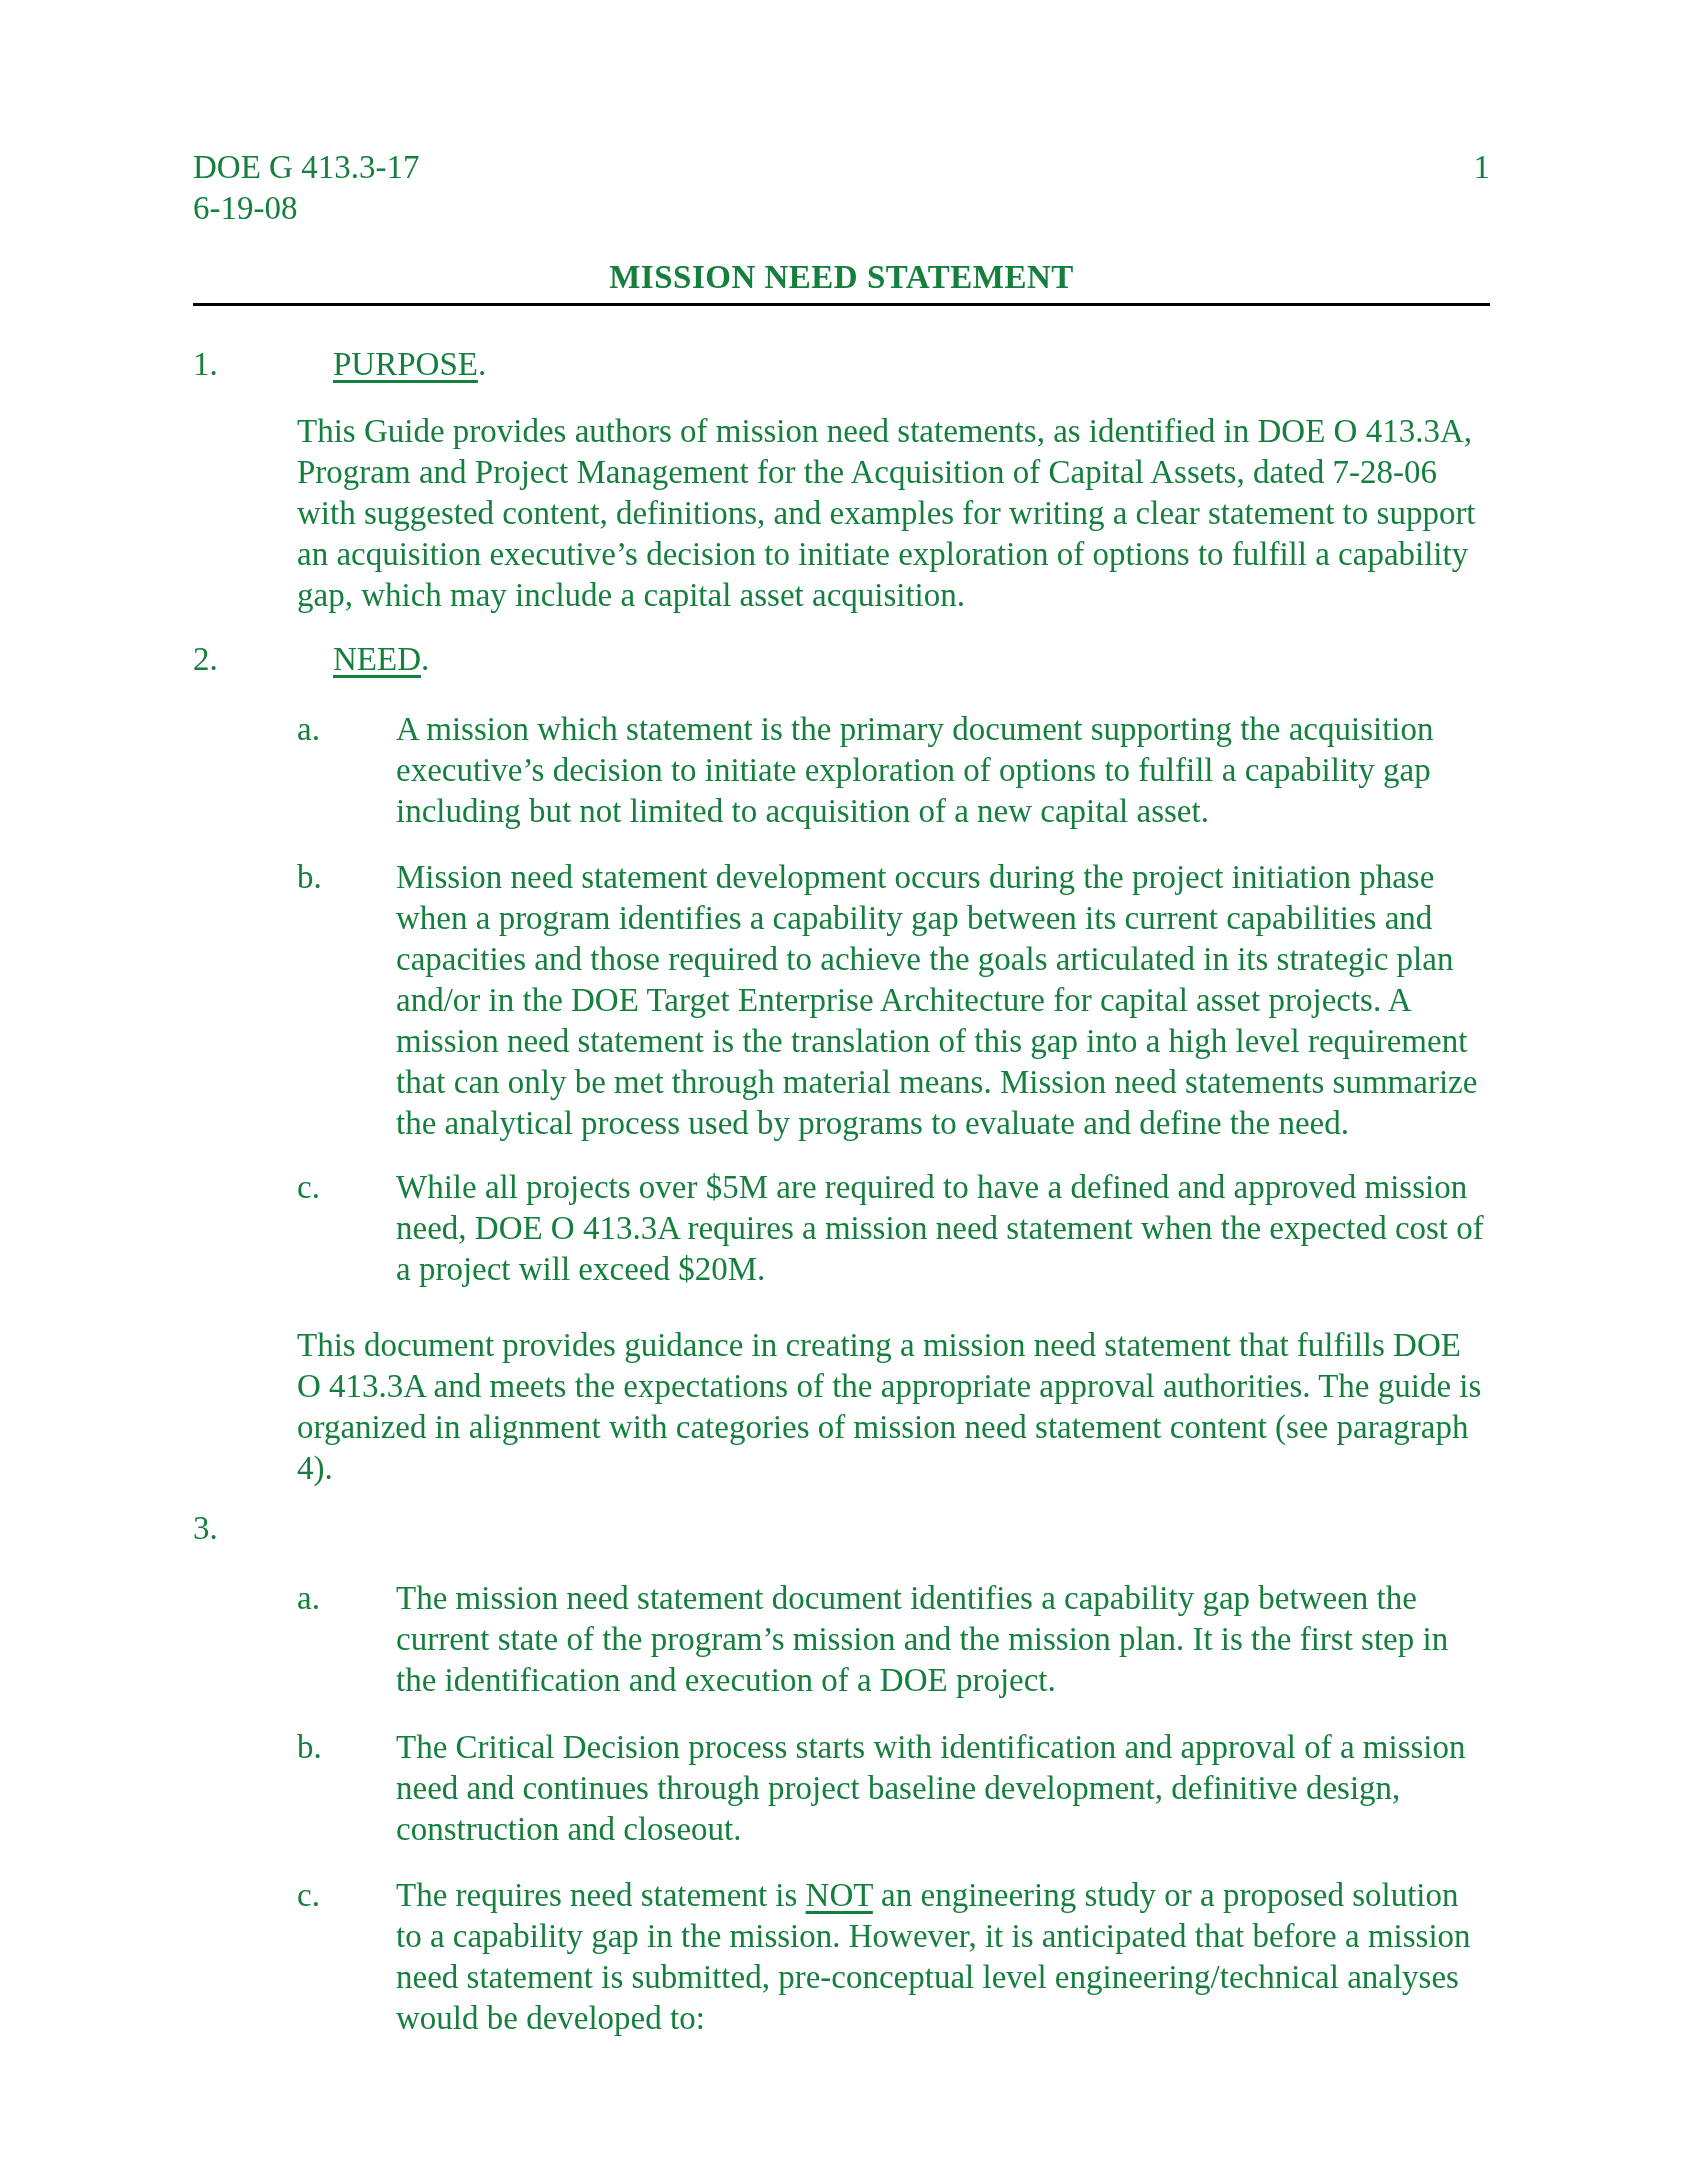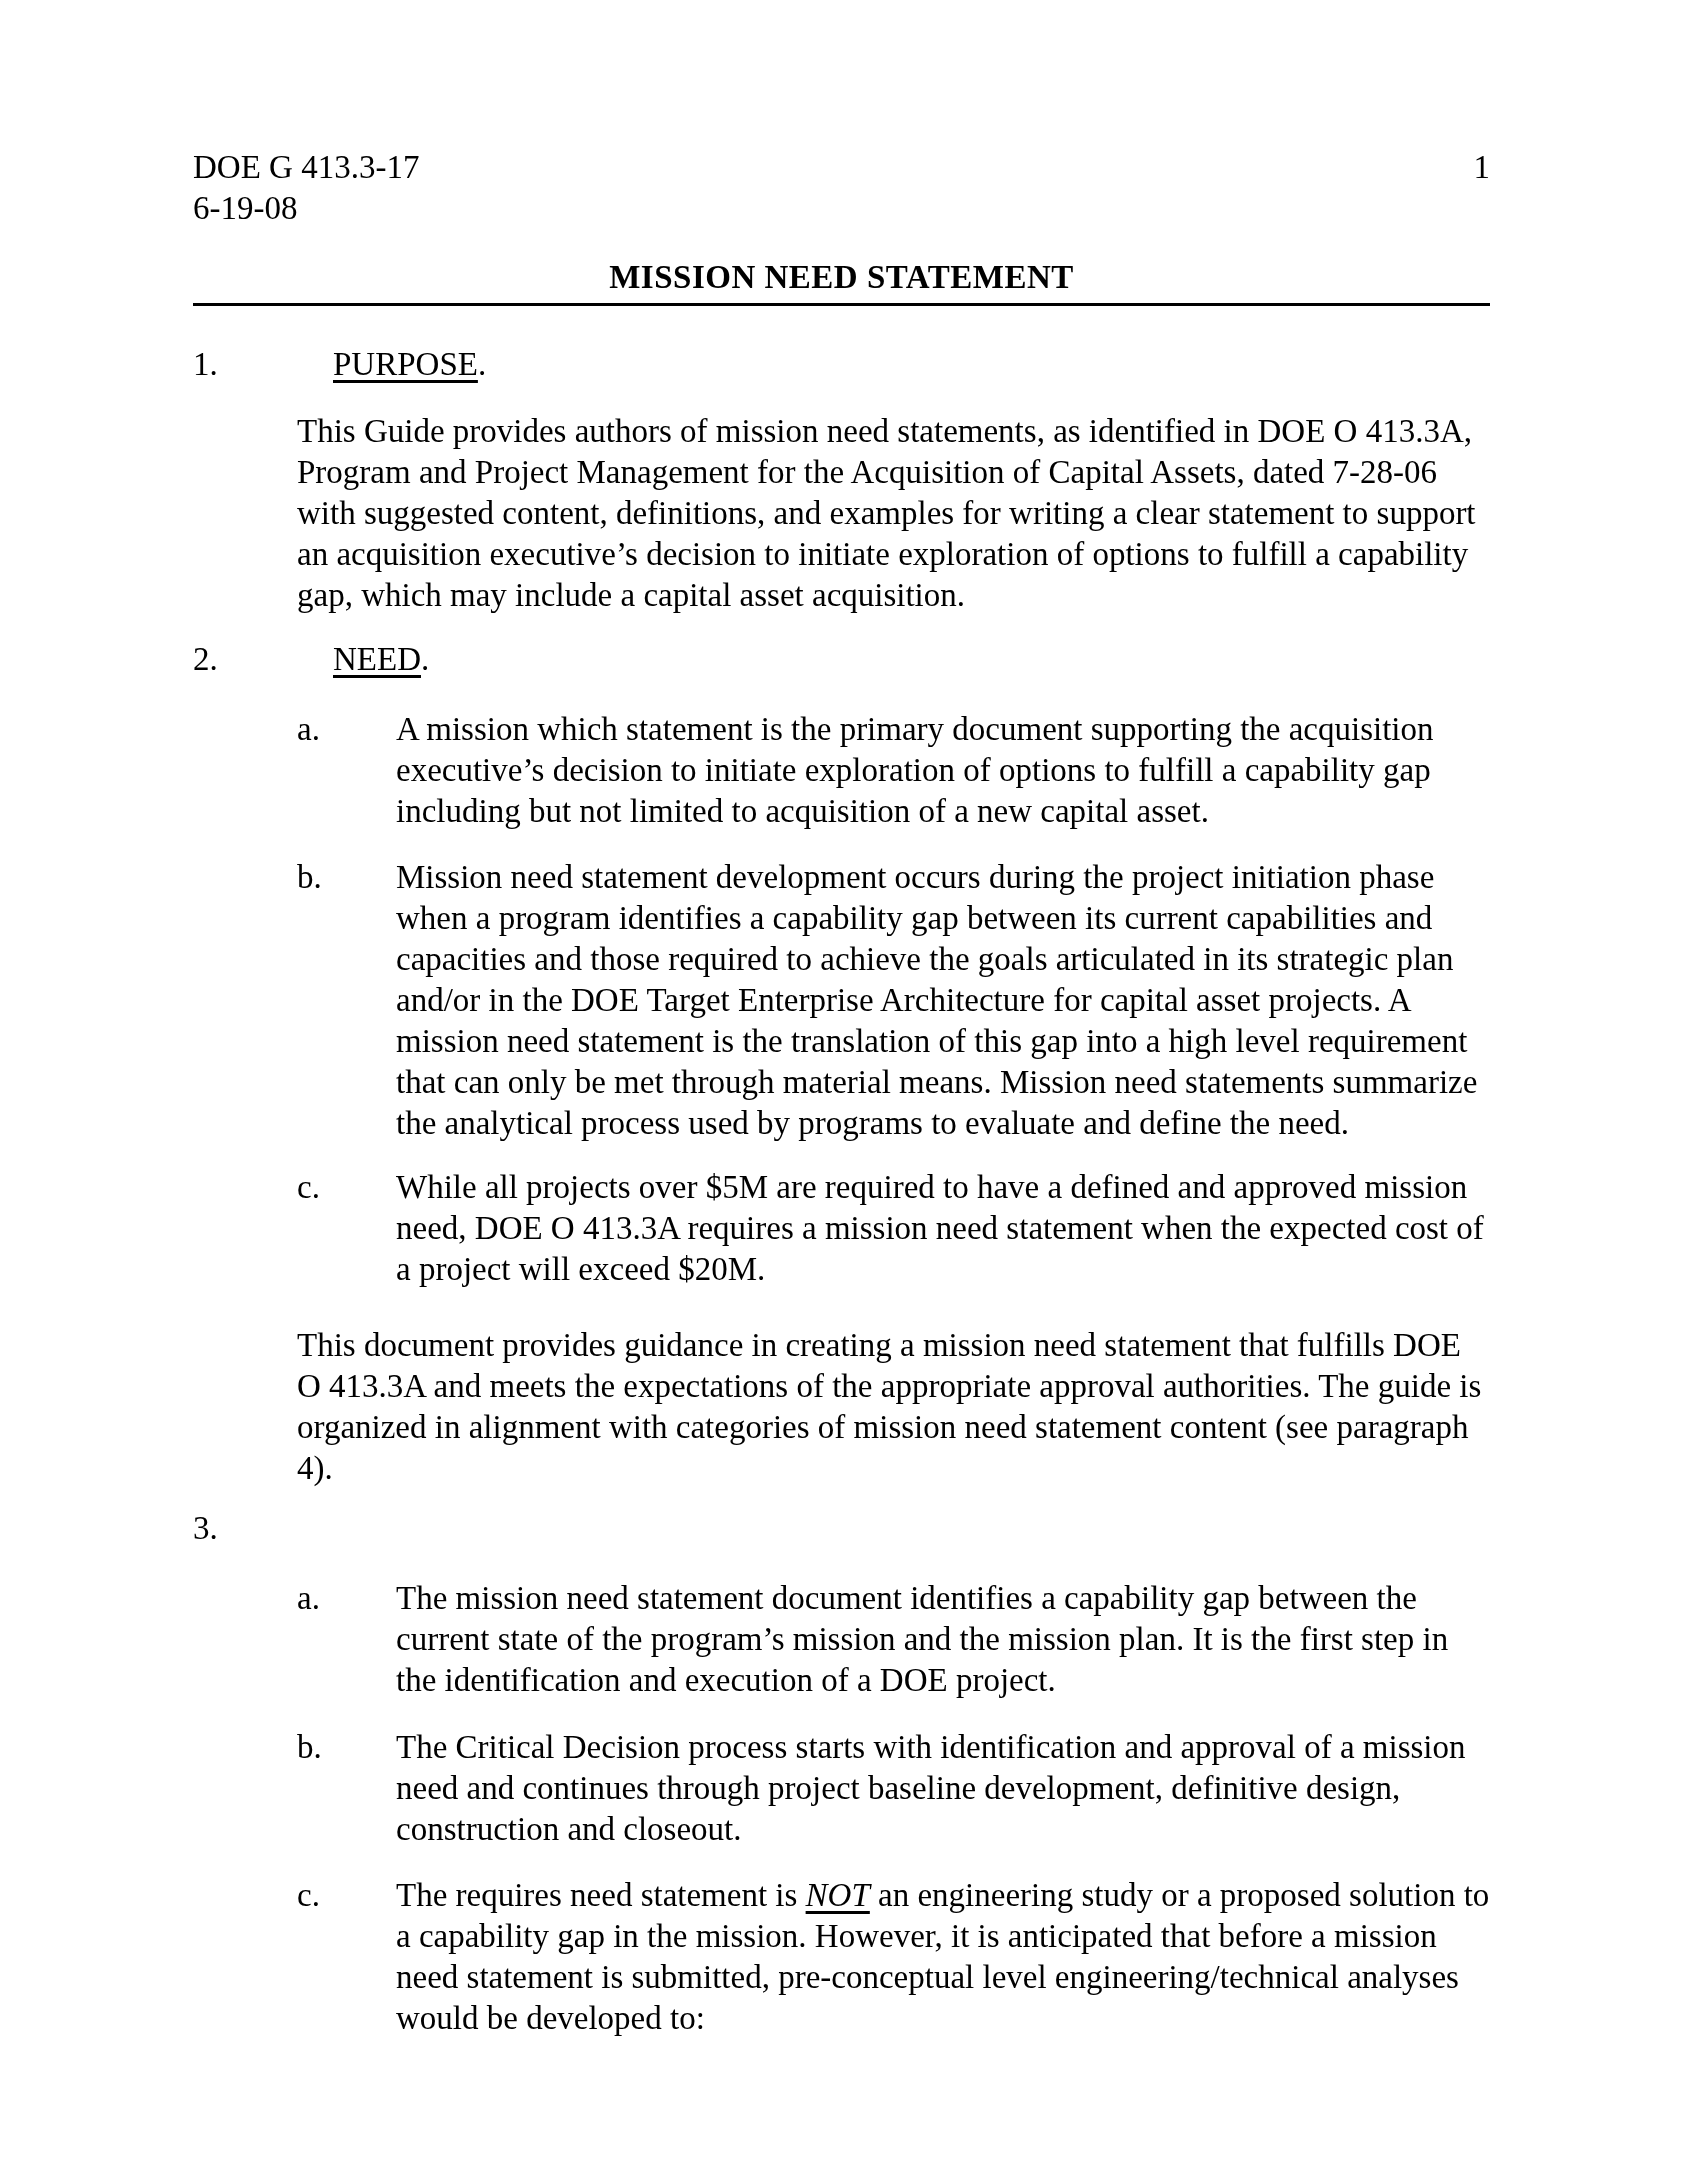--- a/index.html
+++ b/index.html
@@ -1,20 +1,20 @@
 <!DOCTYPE html>
 <html><head>
 <meta charset="utf-8">
 <style>
   html,body { margin:0; padding:0; background:#ffffff; }
   .page {
     position:relative;
     width:1683px; height:2178px;
     background:#ffffff;
-    color:#000000;
+    color:#15803d;
     font-family:"Liberation Serif","DejaVu Serif",serif;
     font-size:33px;
     line-height:41px;
     box-sizing:border-box;
     padding:147px 193px 0 193px;
     overflow:hidden;
   }
   .header-row { display:flex; justify-content:space-between; align-items:flex-start; }
   .doc-title {
     text-align:center;
@@ -29,21 +29,21 @@
     border:none;
   }
   .sec-row { display:flex; }
   .sec-num { width:104px; flex:0 0 104px; }
   .sec-head { text-decoration:underline; text-underline-offset:5px;margin-left:36px; }
   .para-l1 { margin-left:104px; }
   .item-row { display:flex; margin-left:104px; }
   .item-letter { width:99px; flex:0 0 99px; }
   .item-text { flex:1; }
   .ital { }
-  .undl { text-decoration:underline; text-underline-offset:5px;font-style:italic; }
+  .undl { text-decoration:underline; text-underline-offset:5px; }
   #s1-row { margin-top:38px; }
   #s1-para { margin-top:26px; }
   #s2-row { margin-top:23px; }
   #i2a { margin-top:29px; }
   #i2b { margin-top:25px; }
   #i2c { margin-top:23px; }
   #closing-para { margin-top:35px; }
   #s3-row { margin-top:19px; }
   #i3a { margin-top:29px; }
   #i3b { margin-top:26px; }

